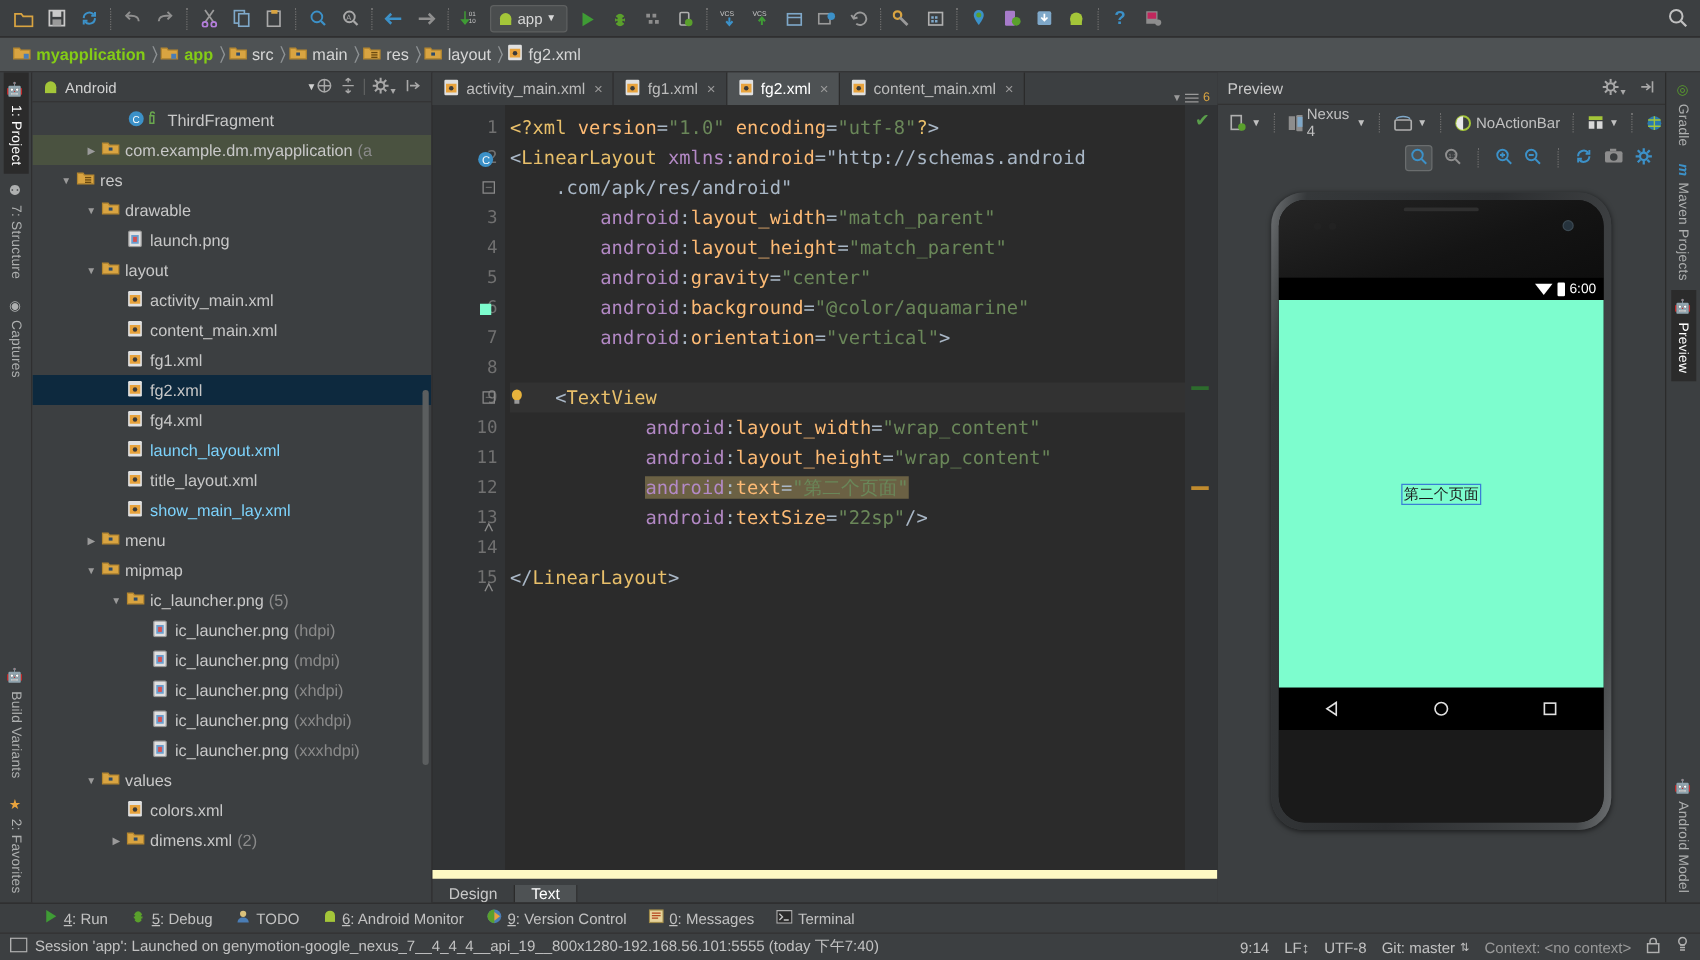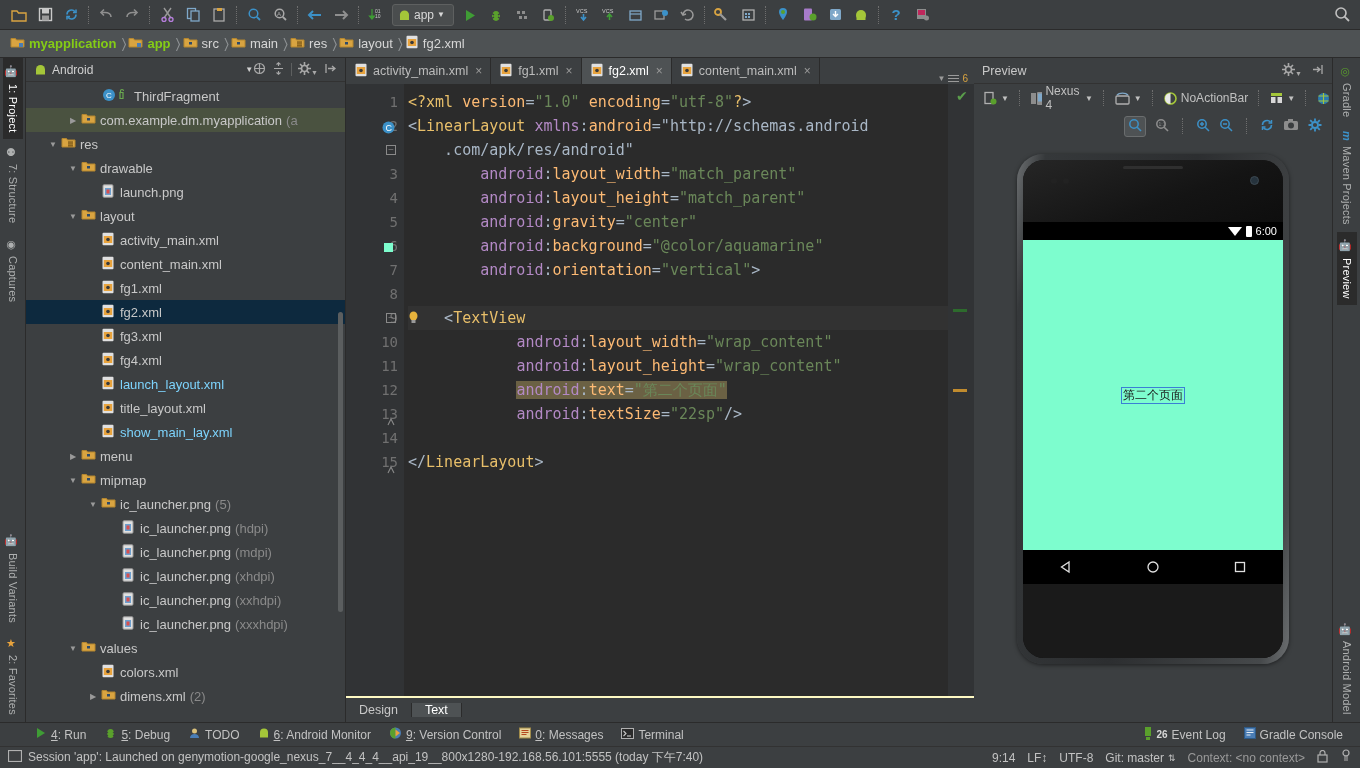--- a/index.html
+++ b/index.html
@@ -72,22 +72,22 @@
   .gutter { width:58px; background:#313335; text-align:right; padding-top:6px;
       font-family:"DejaVu Sans Mono", monospace; font-size:14px; color:#707070; flex:none;}
   .gline { height:24px; line-height:24px; padding-right:6px; position:relative;}
   .code { flex:1; padding:6px 0 0 4px; font-family:"DejaVu Sans Mono", monospace;
       font-size:15px; line-height:24px; white-space:pre; overflow:hidden; color:#a9b7c6;}
   .cl { height:24px; }
   .cl.hl { background:#323232; }
   .markers { width:26px; background:#313335; flex:none; position:relative;}
   .mk-check { position:absolute; top:4px; left:8px; color:#5a9e4b; font-size:14px;}
   .mk { position:absolute; left:5px; width:14px; height:3px;}
-  .editor-bottom { height:26px; background:#3c3f41; display:flex; align-items:center;
-     border-top:2px solid #fef9c3;}
+  .editor-bottom { height:26px; background:#3c3f41; display:flex; align-items:flex-end;
+     border-top:7px solid #fef9c3;}
   .dtab { padding:0 13px; display:flex; align-items:center; font-size:12.5px;
      color:#c8c8c8; border-right:1px solid #2b2b2b; }
   .dtab.active { background:#4e5254; color:#ffffff;}
   .bulb { position:absolute; color:#e8b33c; font-size:12px;}
   .gutter-icon { position:absolute; font-size:11px;}
 
   
   .t-tag{color:#e8bf6a;} .t-attr{color:#fdba74;} .t-ns{color:#b389c5;}
   .t-val{color:#6a8759;} .t-punc{color:#a9b7c6;}
   .t-proc{color:#e8bf6a;} .t-sel{background:#6b6144;}
@@ -564,29 +564,20 @@
             <span>fg1.xml</span>
           </div>
           <div class="node sel" style="padding-left: 60px;">
             <span class="arrow"></span>
             <span class="ico"><svg width="14" height="14">
                 <rect x="1.5" y="0.8" width="11" height="12.4" rx="1" fill="#e0e0e0"></rect>
                 <rect x="2.8" y="4" width="8.4" height="7" fill="#e8a33d"></rect>
                 <circle cx="7" cy="7.5" r="1.8" fill="#3a3a3a"></circle>
               </svg></span>
             <span>fg2.xml</span>
-          </div>
-          <div class="node" style="padding-left: 60px;">
-            <span class="arrow"></span>
-            <span class="ico"><svg width="14" height="14">
-                <rect x="1.5" y="0.8" width="11" height="12.4" rx="1" fill="#e0e0e0"></rect>
-                <rect x="2.8" y="4" width="8.4" height="7" fill="#e8a33d"></rect>
-                <circle cx="7" cy="7.5" r="1.8" fill="#3a3a3a"></circle>
-              </svg></span>
-            <span>fg3.xml</span>
           </div>
           <div class="node" style="padding-left: 60px;">
             <span class="arrow"></span>
             <span class="ico"><svg width="14" height="14">
                 <rect x="1.5" y="0.8" width="11" height="12.4" rx="1" fill="#e0e0e0"></rect>
                 <rect x="2.8" y="4" width="8.4" height="7" fill="#e8a33d"></rect>
                 <circle cx="7" cy="7.5" r="1.8" fill="#3a3a3a"></circle>
               </svg></span>
             <span>fg4.xml</span>
           </div>
@@ -1033,39 +1024,20 @@
         <span><span class="u-letter">0</span>: Messages</span>
       </div>
       <div class="tw">
         <span><svg width="13" height="11">
             <rect x="0.5" y="0.5" width="12" height="10" fill="#2b2b2b" stroke="#b0b0b0"></rect>
             <path d="M2.5 3 5 5.5 2.5 8" stroke="#c8c8c8" stroke-width="1.1" fill="none"></path>
             <path d="M6 8h4" stroke="#c8c8c8" stroke-width="1.1"></path>
           </svg></span>
         <span>Terminal</span>
       </div>
-      <div class="tw-right">
-        <div class="tw">
-          <span><svg width="11" height="13">
-              <rect x="2" y="0" width="6" height="9" fill="#5aa02c"></rect>
-              <rect x="3" y="10" width="4" height="3" fill="#5aa02c"></rect>
-            </svg></span>
-          <span style="font-size: 10px; color: rgb(216, 216, 216); margin-left: -2px; font-weight: bold;">26</span>
-          <span>Event Log</span>
-        </div>
-        <div class="tw">
-          <span><svg width="12" height="12">
-              <rect x="0.5" y="0.5" width="11" height="11" fill="#4a7db5" stroke="#2f5a86"></rect>
-              <g stroke="#e6eef5" stroke-width="1">
-                <path d="M2.5 3h7M2.5 5.5h7M2.5 8h4"></path>
-              </g>
-            </svg></span>
-          <span>Gradle Console</span>
-        </div>
-      </div>
     </div>
 
   <div class="status">
     <span><svg width="14" height="12">
           <rect x="0.5" y="0.5" width="13" height="11" fill="none" stroke="#b0b0b0" stroke-width="1.2"></rect>
         </svg></span>
     <span style="white-space:nowrap;overflow:hidden;">Session 'app': Launched on genymotion-google_nexus_7__4_4_4__api_19__800x1280-192.168.56.101:5555 (today 下午7:40)</span>
     <span class="status-right">
       <span>9:14</span>
       <span>LF↕</span>

